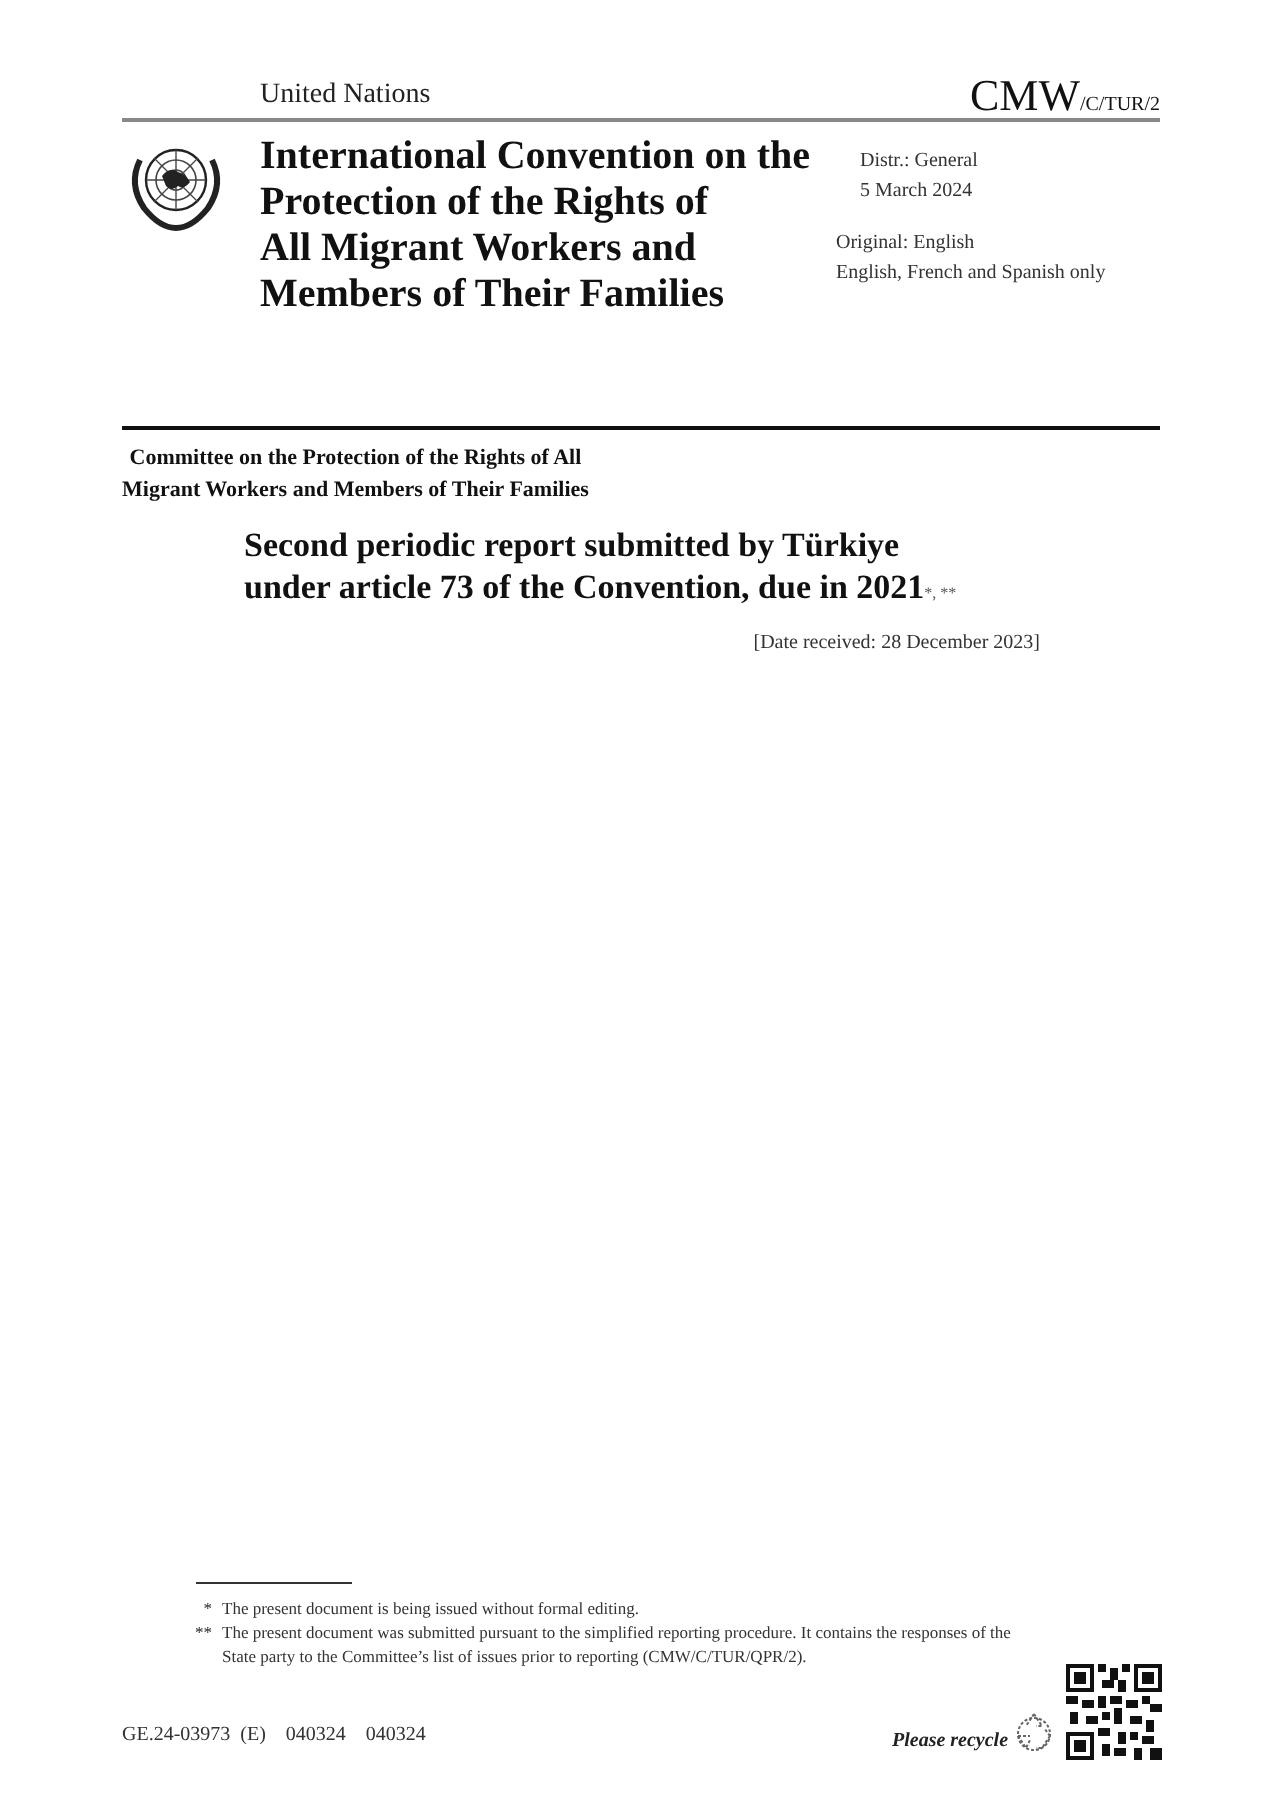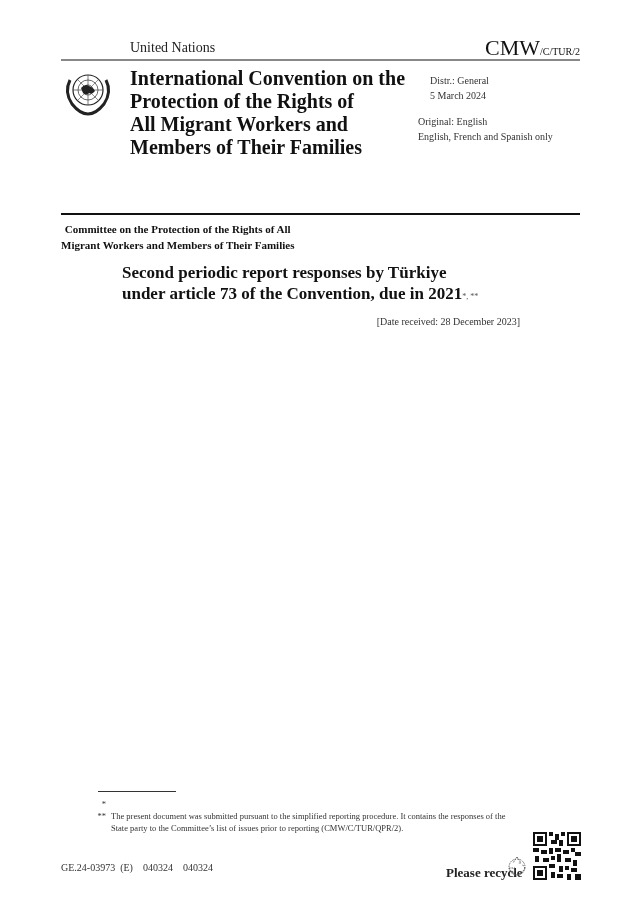--- a/index.html
+++ b/index.html
@@ -19,21 +19,21 @@
     .rule-thick { left: 61px; top: 213px; width: 519px; height: 2px; background: #111; }
     .committee { left: 61px; top: 221px; font-size: 11px; font-weight: bold; line-height: 16px; color: #111; text-align: center; }
     .report-title { left: 122px; top: 262px; font-size: 17px; font-weight: bold; line-height: 21px; color: #111; }
     .report-title .fn { font-size: 8px; font-weight: normal; color: #555; }
     .date-received { right: 120px; top: 316px; font-size: 10px; color: #333; }
     .fn-rule { left: 98px; top: 791px; width: 78px; height: 1px; background: #333; }
     .footnotes { left: 92px; top: 798px; width: 420px; font-size: 8.5px; line-height: 12px; color: #333; }
     .footnote { display: flex; }
     .footnote .mark { width: 14px; text-align: right; padding-right: 5px; flex: none; }
     .job-no { left: 61px; top: 862px; font-size: 10px; color: #333; white-space: pre; }
-    .recycle-label { left: 446px; top: 865px; font-size: 13px; font-weight: bold; color: #222; }
+    .recycle-label { left: 446px; top: 865px; font-size: 10px; font-weight: bold; color: #222; font-style: italic; }
     .recycle-icon { left: 506px; top: 855px; width: 22px; height: 22px; }
     .qr { left: 533px; top: 832px; width: 48px; height: 48px; }
   </style>
 </head>
 <body>
 
 <div class="abs un-label">United Nations</div>
 <div class="abs symbol"><span>CMW</span><span class="sub">/C/TUR/2</span></div>
 <div class="abs rule-top"></div>
 
@@ -67,30 +67,31 @@
 </div>
 
 <div class="abs rule-thick"></div>
 
 <div class="abs committee">
   <div>Committee on the Protection of the Rights of All</div>
   <div>Migrant Workers and Members of Their Families</div>
 </div>
 
 <div class="abs report-title">
-  <div>Second periodic report responses by Türkiye</div>
+  <div>Second periodic report submitted by Türkiye</div>
   <div><span>under article 73 of the Convention, due in 2021</span><span class="fn">*, **</span></div>
 </div>
 
 <div class="abs date-received">[Date received: 28 December 2023]</div>
 
 <div class="abs fn-rule"></div>
 <div class="abs footnotes">
   <div class="footnote">
     <span class="mark">*</span>
+    <span>The present document is being issued without formal editing.</span>
   </div>
   <div class="footnote">
     <span class="mark">**</span>
     <span>The present document was submitted pursuant to the simplified reporting procedure. It contains the responses of the State party to the Committee’s list of issues prior to reporting (CMW/C/TUR/QPR/2).</span>
   </div>
 </div>
 
 <div class="abs job-no">GE.24-03973  (E)    040324    040324</div>
 <div class="abs recycle-label">Please recycle</div>
 

